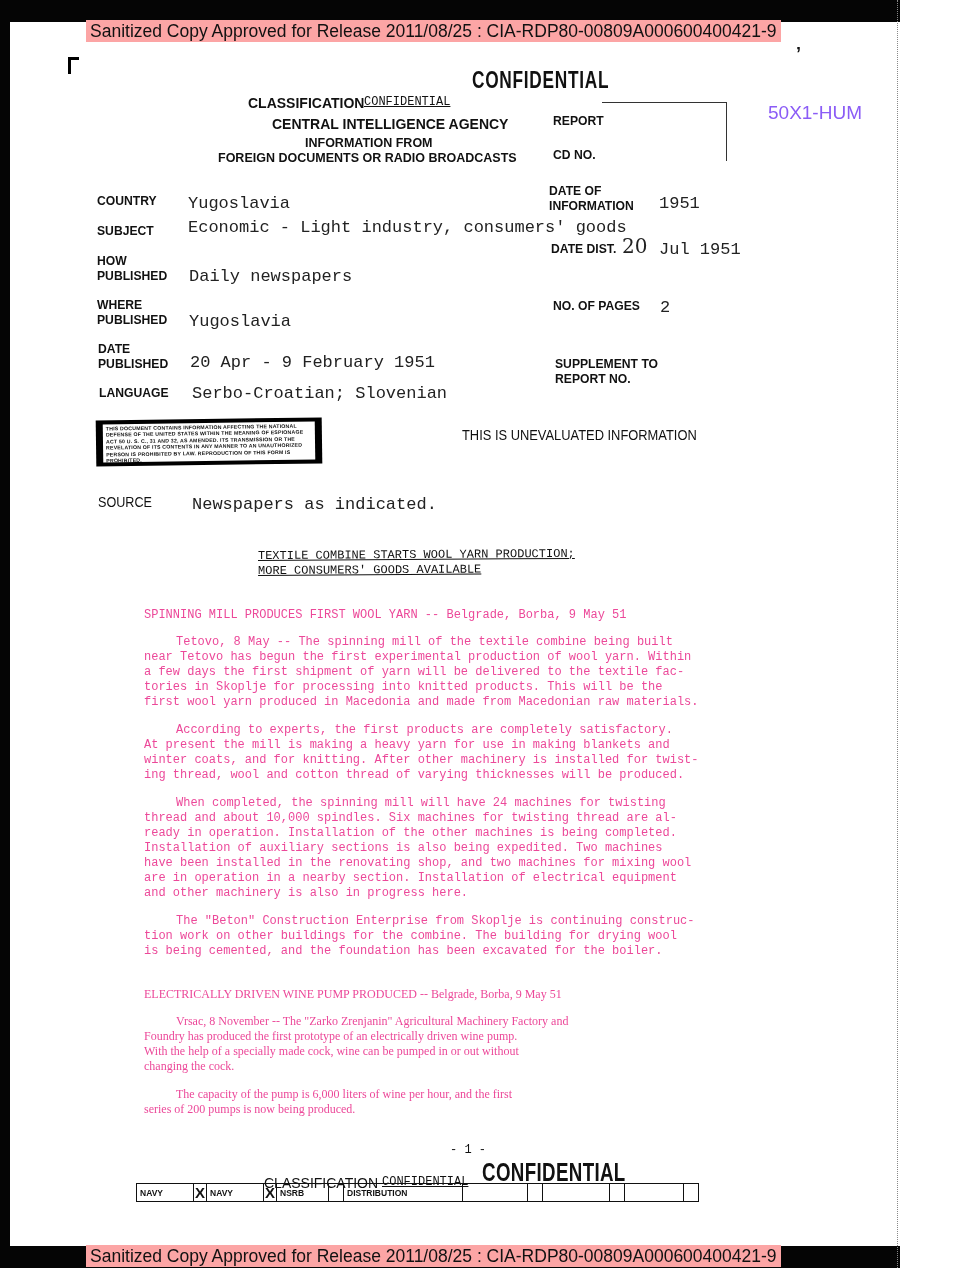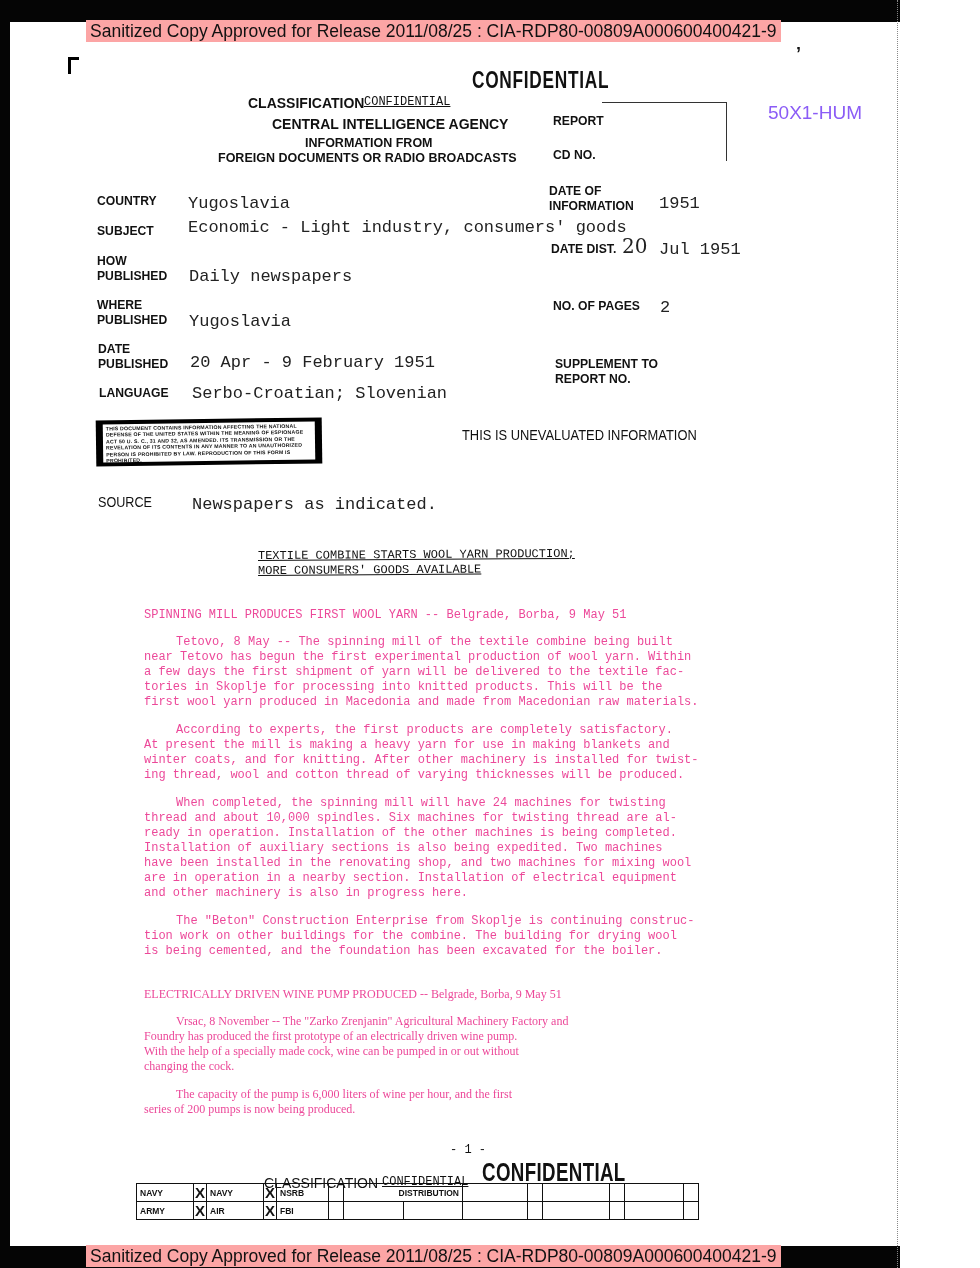--- a/index.html
+++ b/index.html
@@ -164,40 +164,24 @@
 
 <table class="dist">
   <tbody>
       <tr>
     <td style="width:50px">NAVY</td>
     <td class="xmark">X</td>
     <td style="width:50px">NAVY</td>
     <td class="xmark">X</td>
     <td style="width:45px">NSRB</td>
     <td style="width:8px"></td>
-    <td style="width:112px;text-align:right" colspan="2">DISTRIBUTION</td>
+    <td style="width:112px;text-align:left" colspan="2">DISTRIBUTION</td>
     <td style="width:58px"></td>
     <td style="width:8px"></td>
     <td style="width:60px"></td>
     <td style="width:8px"></td>
     <td style="width:52px"></td>
     <td style="width:8px"></td>
   </tr>
-  <tr>
-    <td>ARMY</td>
-    <td class="xmark">X</td>
-    <td>AIR</td>
-    <td class="xmark">X</td>
-    <td>FBI</td>
-    <td></td>
-    <td style="width:50px"></td>
-    <td style="width:50px"></td>
-    <td></td>
-    <td></td>
-    <td></td>
-    <td></td>
-    <td></td>
-    <td></td>
-  </tr>
 </tbody>
   </table>
 
 <div class="banner bottom">Sanitized Copy Approved for Release 2011/08/25 : CIA-RDP80-00809A000600400421-9</div>
 
 </body></html>

